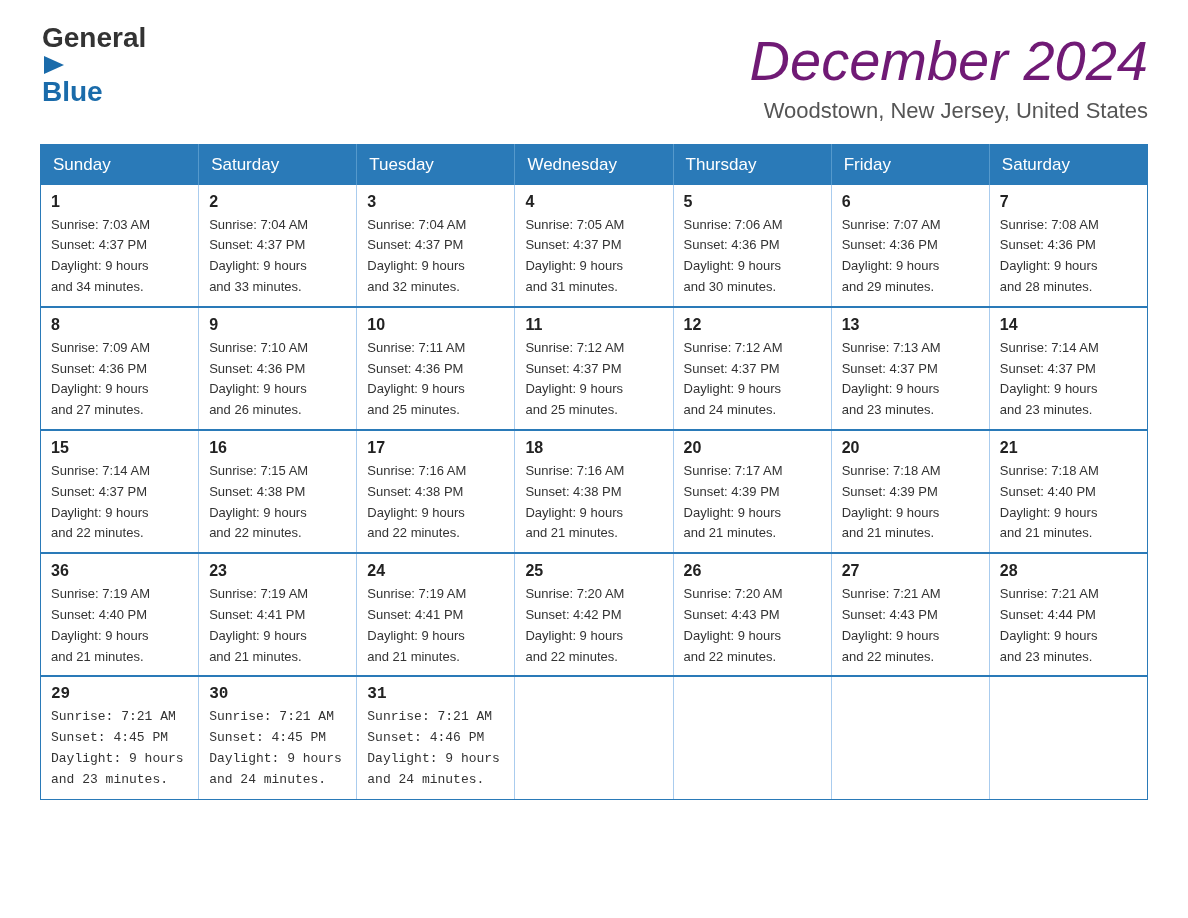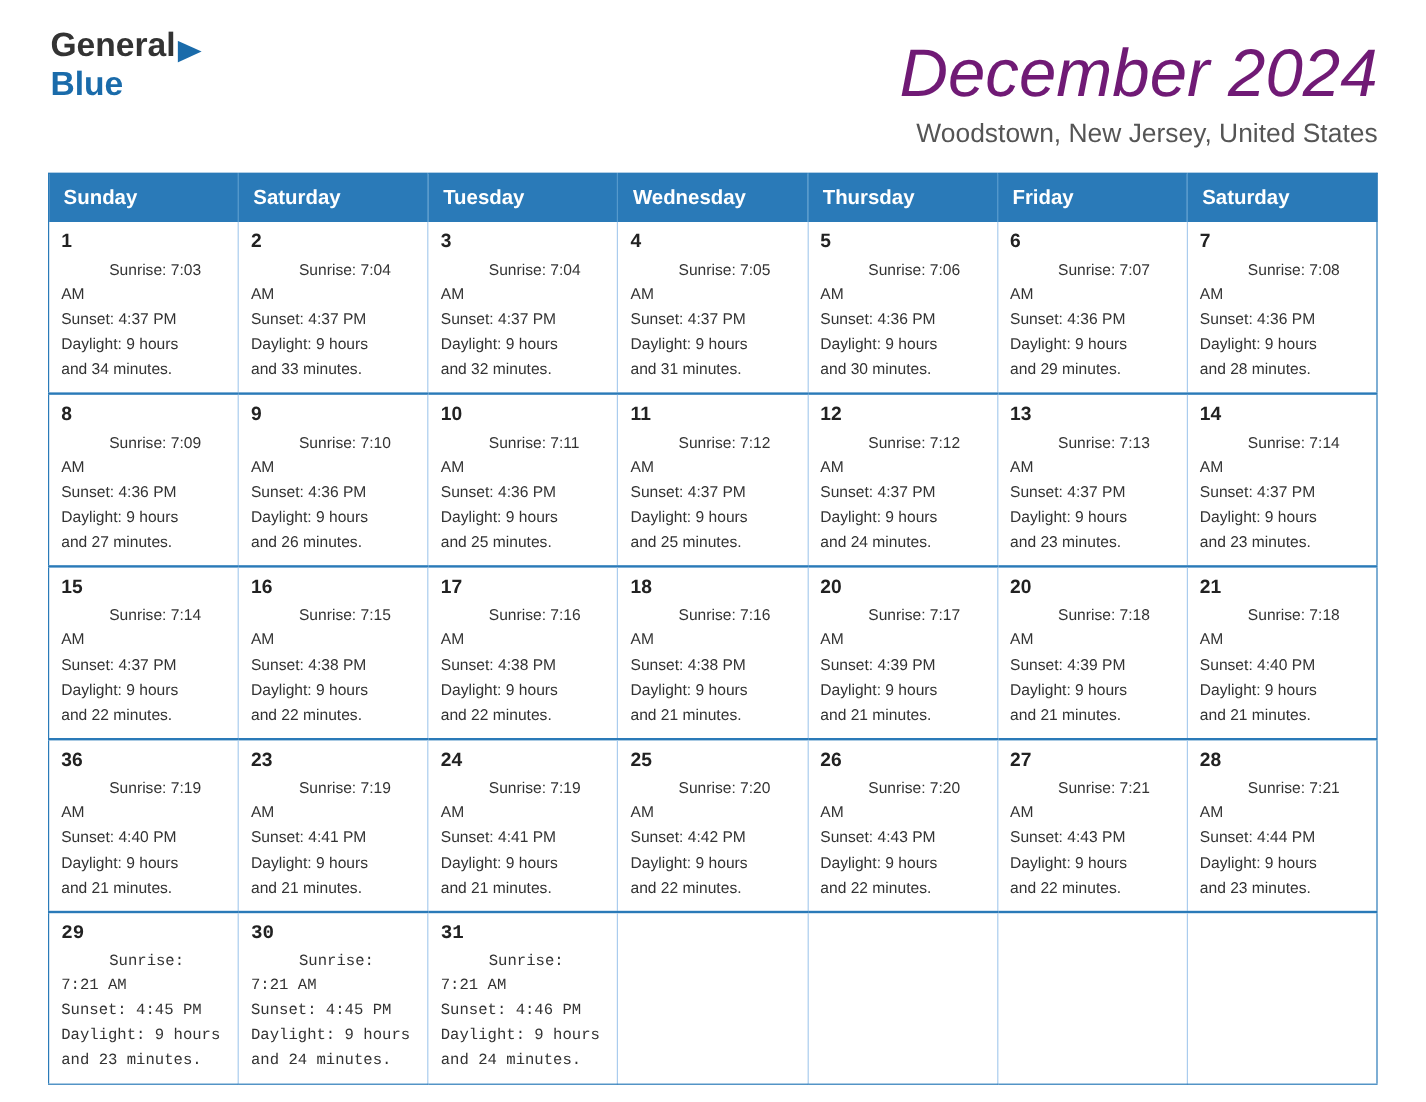--- a/index.html
+++ b/index.html
@@ -46,21 +46,21 @@
     .calendar-table {
       width: 100%;
       border-collapse: collapse;
       border: 1px solid #2a7ab8;
     }
     .calendar-table th {
       background-color: #2a7ab8;
       color: #fff;
       padding: 10px 12px;
       font-size: 17px;
-      font-weight: bold;
+      font-weight: normal;
       text-align: left;
       border-right: 1px solid #5599cc;
     }
     .calendar-table th:last-child {
       border-right: none;
     }
     .calendar-table td {
       vertical-align: top;
       padding: 8px 10px;
       border-right: 1px solid #aaccee;
@@ -81,33 +81,32 @@
       font-size: 16px;
       font-weight: bold;
       color: #222;
       display: block;
       margin-bottom: 4px;
     }
     .day-info {
       font-size: 13px;
       color: #333;
       line-height: 1.6;
-      margin-left: 40px;
     }
     .empty-cell {
       background: #fff;
     }
   </style>
 </head>
 <body>
 
 <div class="header-section">
   <div class="logo-area">
 
-    <div style="display:flex; align-items:flex-end; margin-top:-8px; padding-left:2px;">
+    <div style="display:flex; align-items:flex-start; margin-top:-8px; padding-left:2px;flex-direction:column;">
       <span style="font-size:28px; font-weight:bold; color:#333;">General</span>
       <svg width="22" height="22" viewBox="0 0 22 22" style="margin: 0 2px;">
         <polygon points="0,2 20,11 0,20" fill="#1a6baa"></polygon>
       </svg>
     </div>
     <div style="padding-left:2px;">
       <span class="logo-blue">Blue</span>
     </div>
   </div>
   <div class="title-area">

